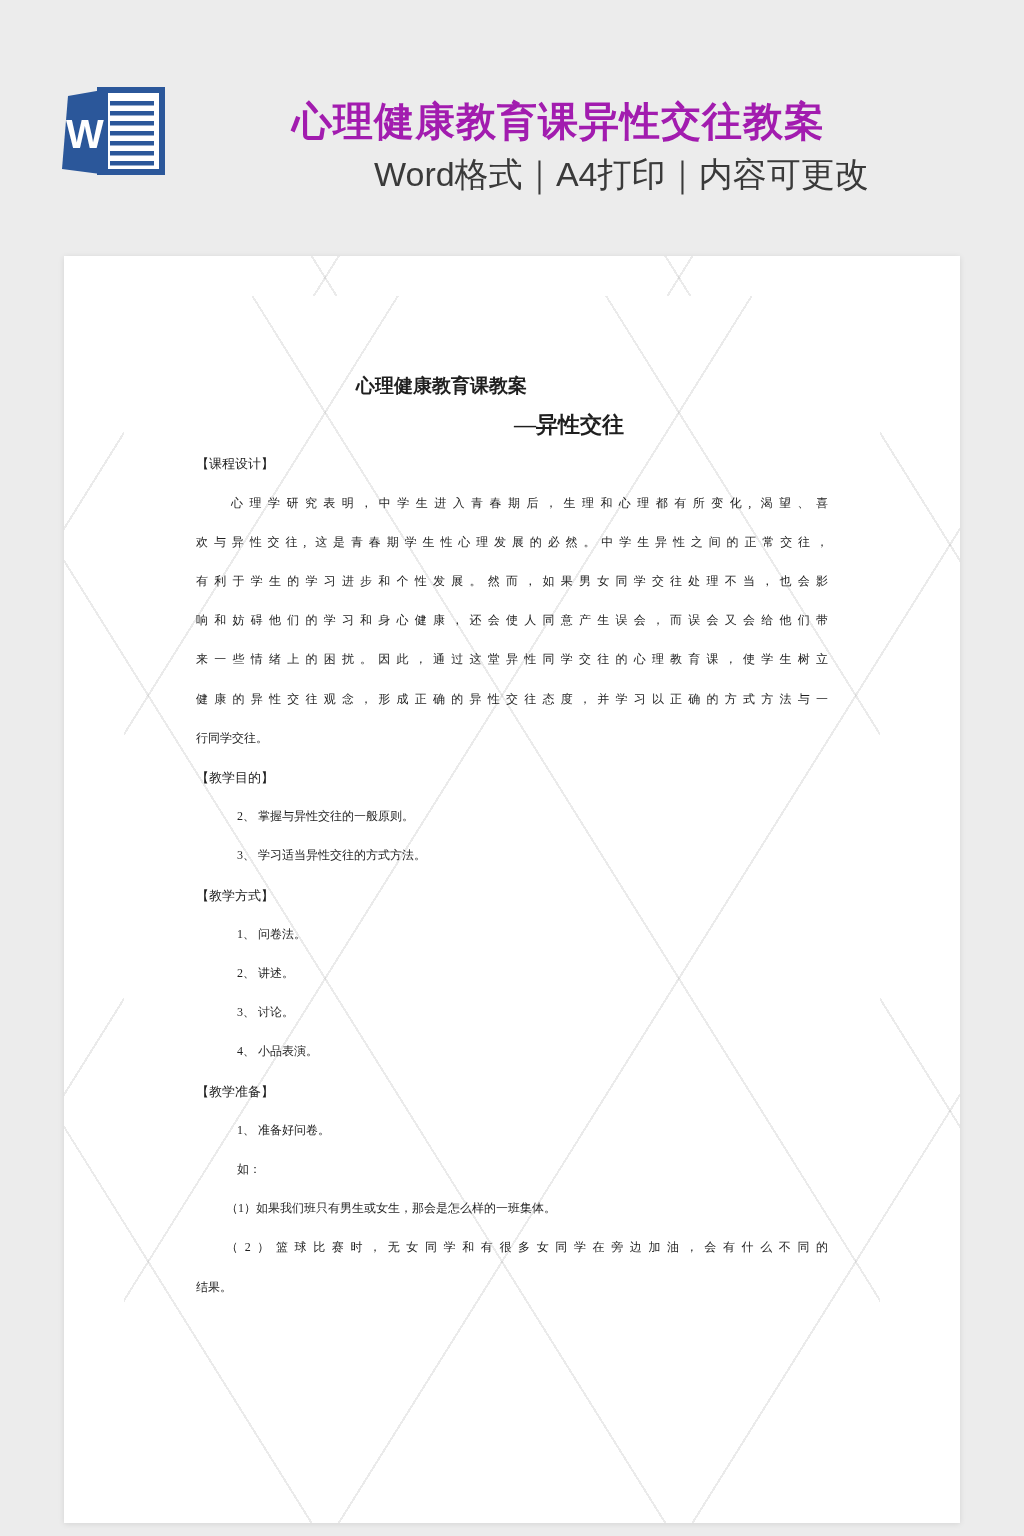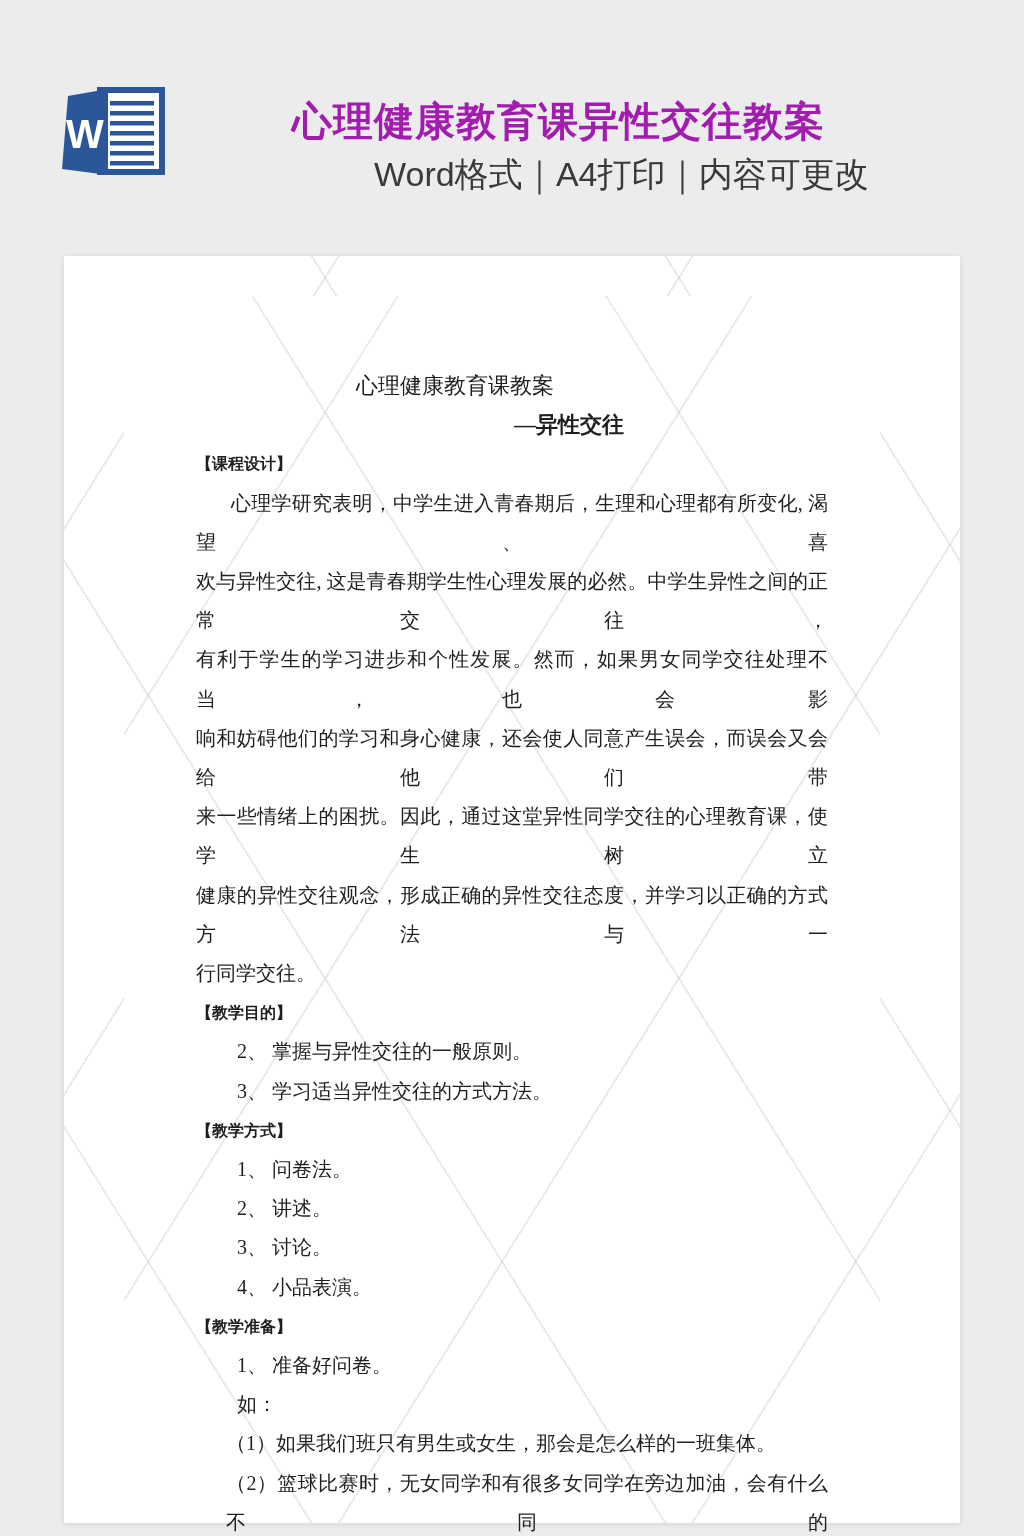--- a/index.html
+++ b/index.html
@@ -45,28 +45,28 @@
     position: absolute; left: 326px; top: 422px;
     font-size: 56px; font-weight: 700; letter-spacing: 2px;
     color: rgba(158, 146, 132, 0.22);
     pointer-events: none; white-space: nowrap;
   }
   .doc-content {
     position: relative;
     padding: 110px 132px 0 132px; 
   }
   .line {
-    font-size: 20px;
+    font-size: 12px;
     line-height: 39.2px;
     color: #1f1f1f;
     white-space: normal;
   }
-  .doc-title    { font-size: 22px; font-weight: 400; padding-left: 160px; }
+  .doc-title    { font-size: 19px; font-weight: 700; padding-left: 160px; }
   .doc-subtitle { font-size: 22px; font-weight: 700; padding-left: 318px; }
-  .heading      { font-size: 16px; font-weight: 700; }
+  .heading      { font-size: 13px; font-weight: 400; }
   .indent       { text-indent: 35px; }
   .item         { padding-left: 41px; }
   .item2        { padding-left: 30px; }
   .j {
     text-align: justify;
     text-align-last: justify;
     text-justify: inter-ideograph;
   }
 </style>
 </head>

